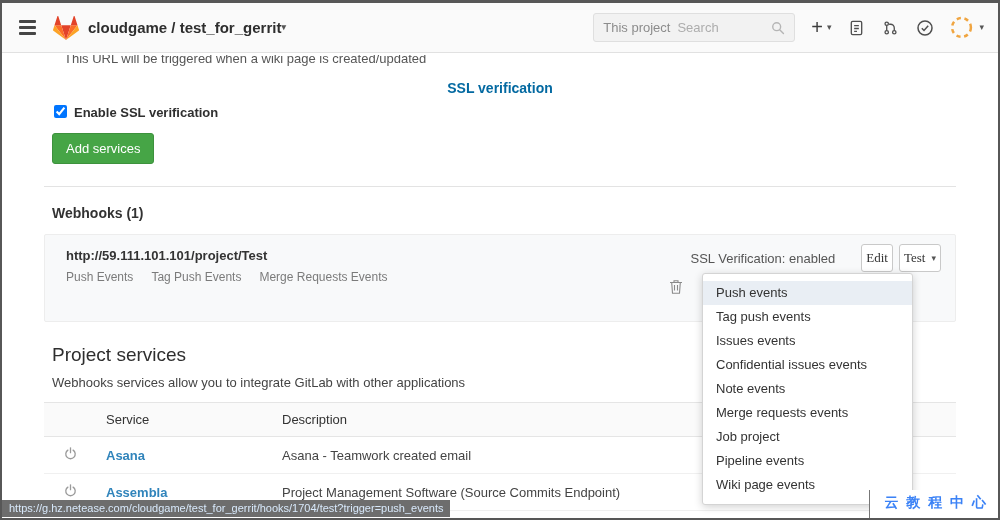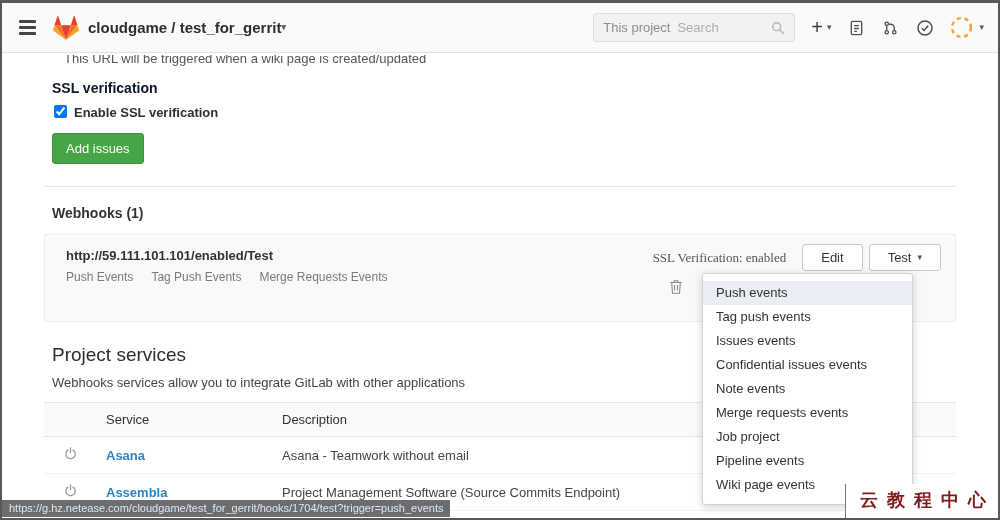--- a/index.html
+++ b/index.html
@@ -31,41 +31,41 @@
   .nav-plus { display:flex; align-items:center; gap:4px; color:#3c3c3c; font-size:20px;
               margin-left:16px; cursor:pointer; font-weight:normal; }
   .nav-icon { display:flex; margin-left:17px; cursor:pointer; }
   .avatar { margin-left:16px; display:flex; cursor:pointer; }
   .nav-caret { margin-left:6px; }
 
   
   .content { padding:0 50px; }
   .hint-row { height:12px; overflow:hidden; margin:2px 0 0 12px; }
   .hint-row span { display:block; margin-top:-4px; font-size:13px; color:#565656; }
-  .sec-h { font-size:14px; font-weight:bold; margin:13px 0 9px; color:#0f172a; }
+  .sec-h { font-size:14px; font-weight:bold; margin:13px 0 9px; color:#0369a1;text-align:center; }
   .chk-row { display:flex; align-items:flex-start; gap:7px; font-weight:bold;
              font-size:13px; margin:0 0 13px 2px; color:#2f2f2f; }
   .chk-row input { width:13px; height:13px; }
   .btn-green { display:inline-block; background:#46a546; border:1px solid #3d923d;
                color:#fff; font-size:13px; padding:7px 13px; border-radius:3px;
                cursor:pointer; margin-bottom:22px; font-family:inherit; }
   .divider { border:none; border-top:1px solid #e3e3e3; margin:0 -8px 18px; }
   .webhooks-h { font-size:14px; font-weight:bold; margin:0 0 13px; color:#323232; }
 
   .webhook-panel { position:relative; margin:0 -8px; background:#f8f9fa;
                    border:1px solid #ededed; border-radius:2px;
                    padding:13px 16px 13px 21px; height:88px; }
   .webhook-url { font-weight:bold; font-size:13px; color:#333; }
   .webhook-events { margin-top:7px; font-size:12px; color:#7b7b7b; display:flex; gap:18px; }
   .webhook-right { position:absolute; top:9px; right:14px; display:flex;
                    align-items:center; gap:6px; }
-  .ssl-status { font-size:13px; color:#555; margin-right:10px;font-family:Liberation Serif, serif; }
+  .ssl-status { font-size:13px; color:#555; margin-right:20px; }
   .btn-light { background:#fff; border:1px solid #c9c9c9; border-radius:3px;
-               font-size:13px; color:#333; padding:5px 18px; cursor:pointer;
-               display:flex; align-items:center; gap:6px; font-family:Liberation Sans, sans-serif; }
+               font-size:13px; color:#333; padding:5px 4px; cursor:pointer;
+               display:flex; align-items:center; gap:6px; font-family:Liberation Serif, serif; }
   .trash-btn { position:absolute; left:624px; top:44px; background:none; border:none;
                cursor:pointer; display:flex; }
 
   
   .dropdown { position:absolute; left:700px; top:270px; width:211px; background:#fff;
               border:1px solid #d4d4d4; border-radius:3px;
               box-shadow:0 2px 8px rgba(0,0,0,0.18); padding:7px 0; z-index:10; }
   .dropdown-item { height:24px; line-height:24px; padding:0 13px; font-size:13px;
                    color:#333; cursor:pointer; white-space:nowrap; }
   .dropdown-item.active { background:#e9eef4; }
@@ -82,22 +82,22 @@
                        vertical-align:middle; }
   .col-icon { width:52px; text-align:center; }
   .col-service { width:176px; }
   .service-link { color:#3084bb; font-weight:bold; text-decoration:none; cursor:pointer; }
 
   
   .statusbar { position:absolute; left:0; bottom:1px; background:#6d6d6d;
                color:#d8e9fb; font-size:11px; padding:2px 7px 3px; z-index:8;
                max-width:480px; white-space:nowrap; overflow:hidden; }
   .watermark { position:absolute; right:0; bottom:0; background:#fff;
-               border-left:1px solid #777; padding:4px 10px 6px 14px; font-size:18px;
-               font-weight:bold; letter-spacing:2px; z-index:20; color:#7f1d1d; }
+               border-left:1px solid #777; padding:4px 10px 6px 14px; font-size:14px;
+               font-weight:bold; letter-spacing:2px; z-index:20; color:#3b82f6; }
 </style>
 </head>
 <body>
 
 <div class="frame">
 
   <header class="navbar">
     <button class="hamburger">
       <span class="bar"></span>
         <span class="bar"></span>
@@ -165,28 +165,28 @@
     <div class="hint-row">
       <span>This URL will be triggered when a wiki page is created/updated</span>
     </div>
 
     <h3 class="sec-h">SSL verification</h3>
     <label class="chk-row">
       <input type="checkbox" checked="" style="">
       <span>Enable SSL verification</span>
     </label>
 
-    <button class="btn-green">Add issues</button>
+    <button class="btn-green">Add services</button>
 
     <hr class="divider">
 
     <h3 class="webhooks-h">Webhooks (1)</h3>
 
     <div class="webhook-panel">
-      <div class="webhook-url">http://59.111.101.101/enabled/Test</div>
+      <div class="webhook-url">http://59.111.101.101/project/Test</div>
       <div class="webhook-events">
         <span>Push Events</span>
         <span>Tag Push Events</span>
         <span>Merge Requests Events</span>
       </div>
       <div class="webhook-right">
         <span class="ssl-status">SSL Verification: enabled</span>
         <button class="btn-light">Edit</button>
         <button class="btn-light">
           <span>Test</span>
@@ -214,21 +214,21 @@
         </thead>
         <tbody>
           <tr>
             <td class="col-icon">
               <svg width="13" height="13" viewBox="0 0 16 16">
                   <path d="M4.8 3.8a5.8 5.8 0 1 0 6.4 0" fill="none" stroke="#9a9a9a" stroke-width="1.6" stroke-linecap="round"></path>
                   <line x1="8" y1="1" x2="8" y2="7" stroke="#9a9a9a" stroke-width="1.6" stroke-linecap="round"></line>
                 </svg>
             </td>
             <td class="col-service"><a class="service-link">Asana</a></td>
-            <td>Asana - Teamwork without email</td>
+            <td>Asana - Teamwork created email</td>
           </tr>
           <tr>
             <td class="col-icon">
               <svg width="13" height="13" viewBox="0 0 16 16">
                   <path d="M4.8 3.8a5.8 5.8 0 1 0 6.4 0" fill="none" stroke="#9a9a9a" stroke-width="1.6" stroke-linecap="round"></path>
                   <line x1="8" y1="1" x2="8" y2="7" stroke="#9a9a9a" stroke-width="1.6" stroke-linecap="round"></line>
                 </svg>
             </td>
             <td class="col-service"><a class="service-link">Assembla</a></td>
             <td>Project Management Software (Source Commits Endpoint)</td>

